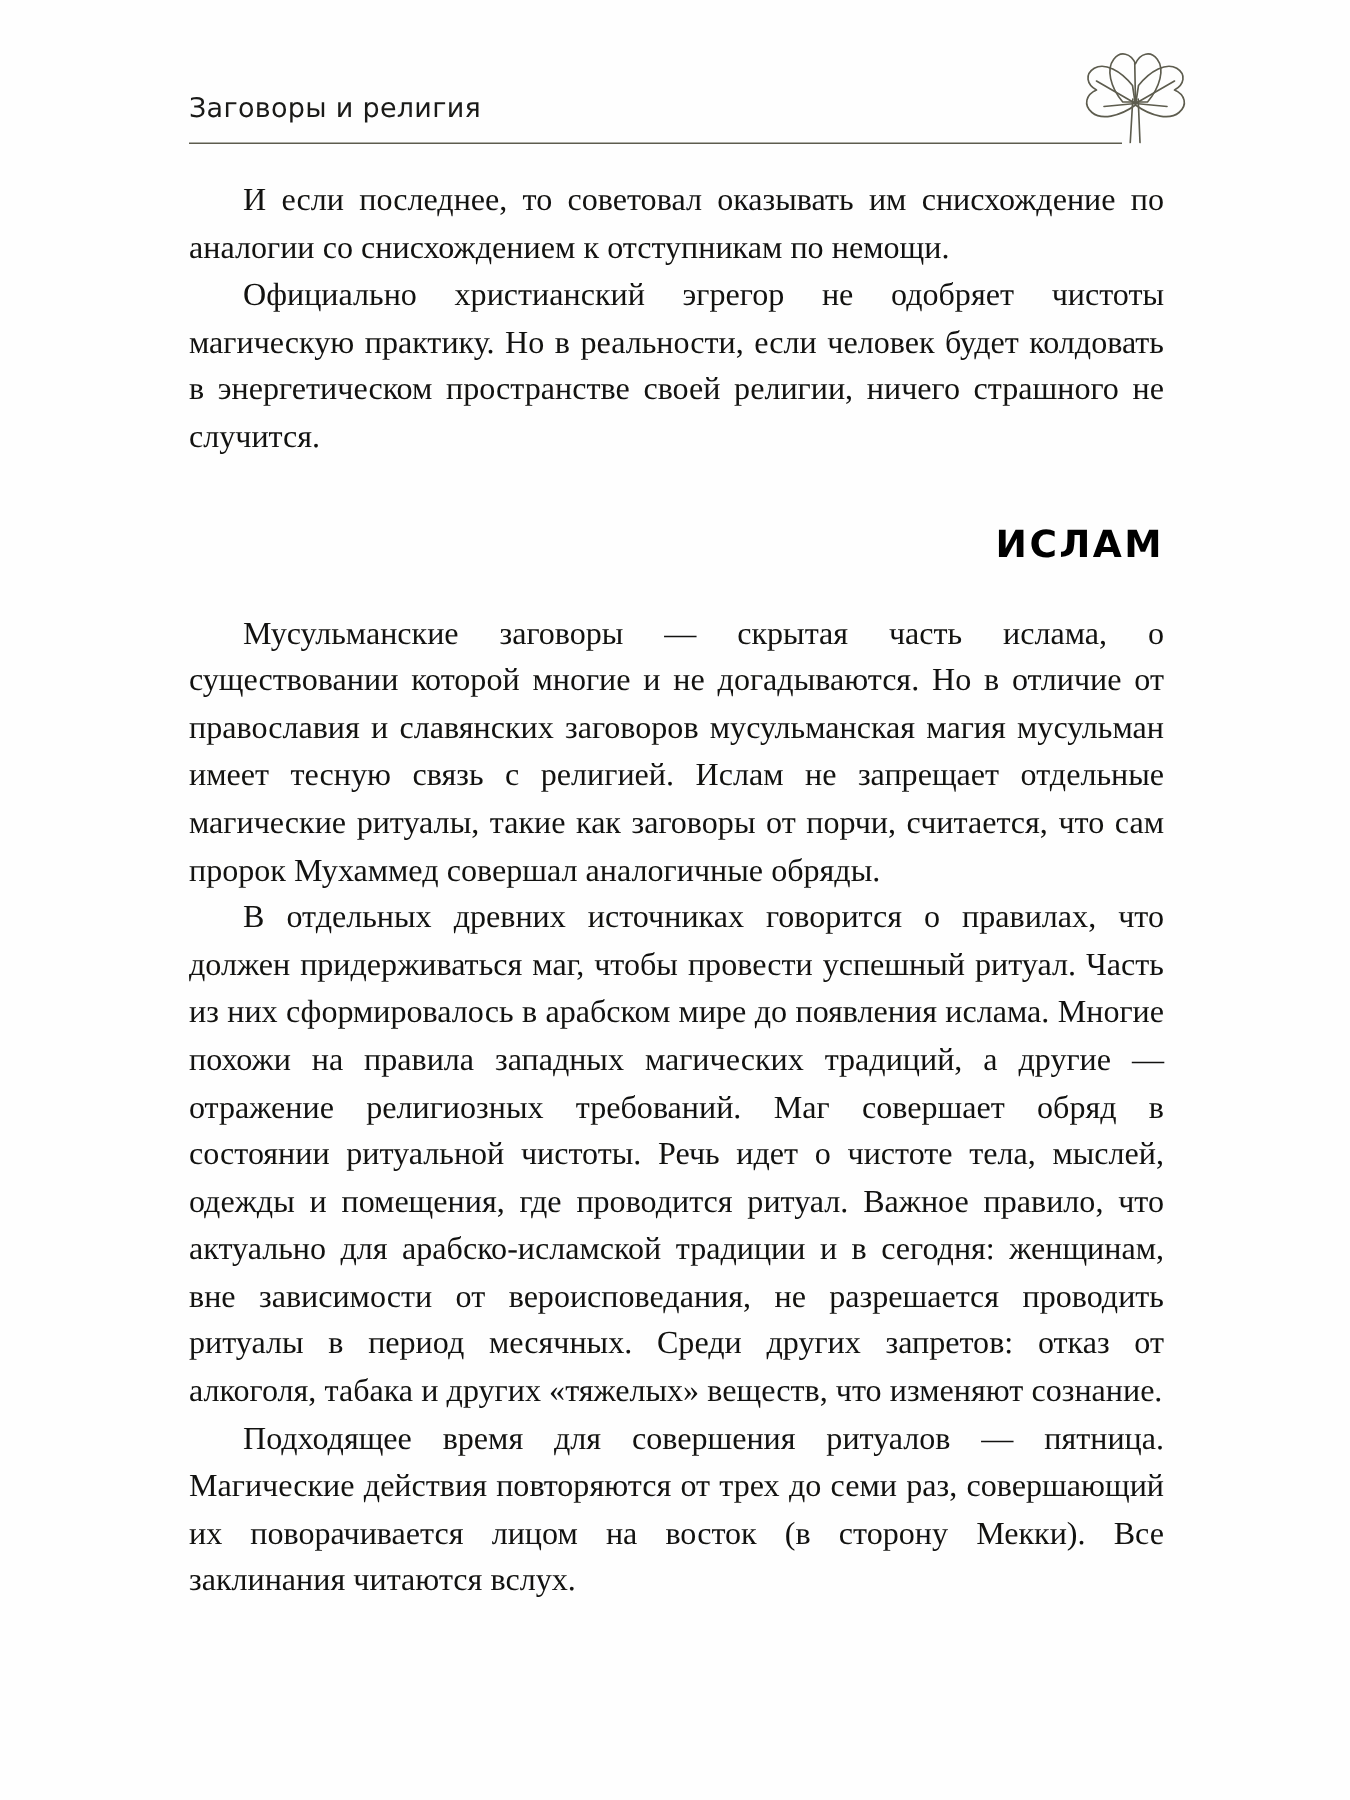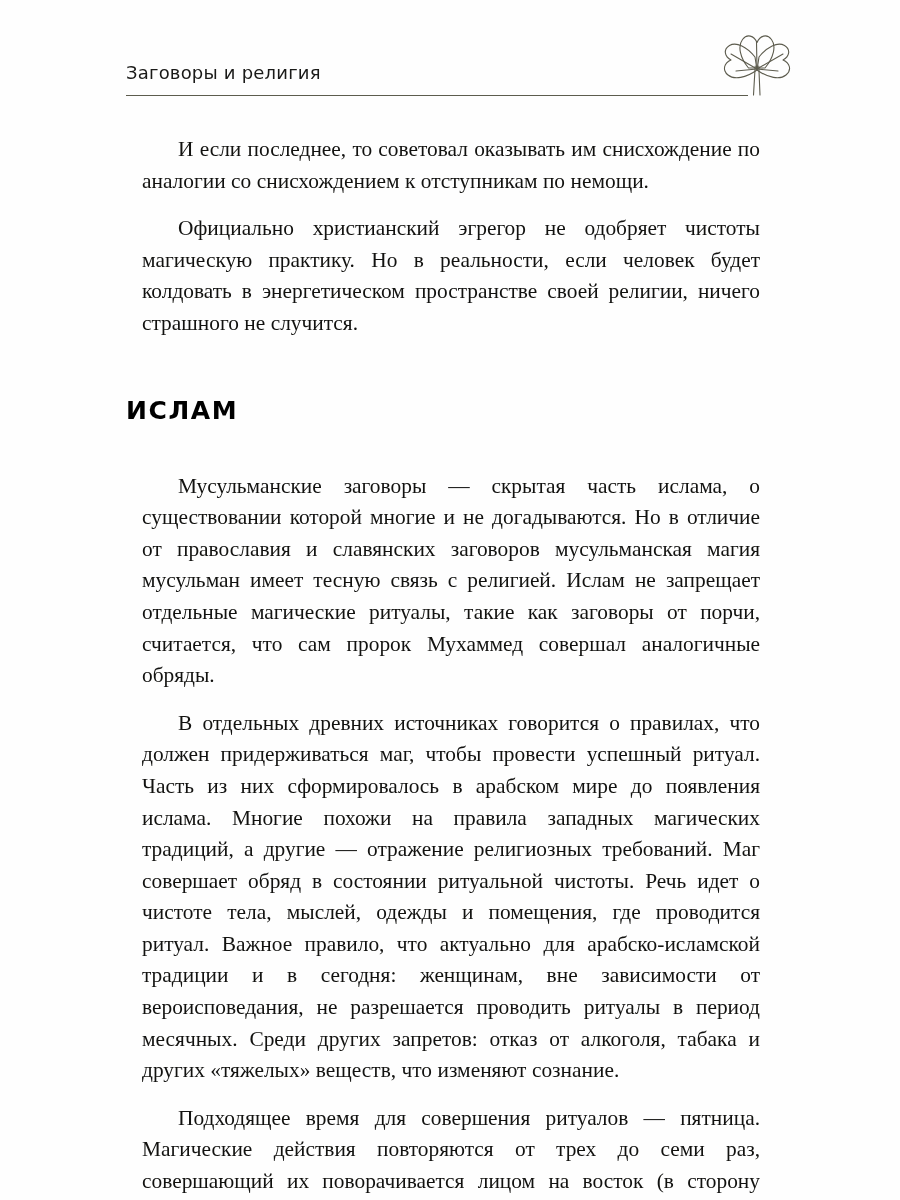--- a/index.html
+++ b/index.html
@@ -63,21 +63,21 @@
   }
 
   
   .textblock {
     position: absolute;
     left: 126px;
     top: 118px;
     width: 650px;
   }
   p.body {
-    margin: 16px;
+    margin: 0;
     font-size: 21.4px;
     line-height: 31.6px;
     text-align: justify;
     text-indent: 36px;
     color: #121210;
     -webkit-hyphens: none;
     hyphens: none;
     word-spacing: 0.1px;
   }
   p.body::after {
@@ -86,21 +86,21 @@
     width: 100%;
   }
   p.body.nostretch::after {
     display: none;
   }
 
   
   .section-heading {
     margin: 0;
     padding: 0;
-    text-align: left;
+    text-align: right;
     font-family: "DejaVu Sans", "Liberation Sans", sans-serif;
     font-weight: bold;
     font-size: 25px;
     letter-spacing: 1.6px;
     color: #000000;
   }
   .gap-before-heading { height: 40px; }
   .gap-after-heading  { height: 30px; }
 
   

